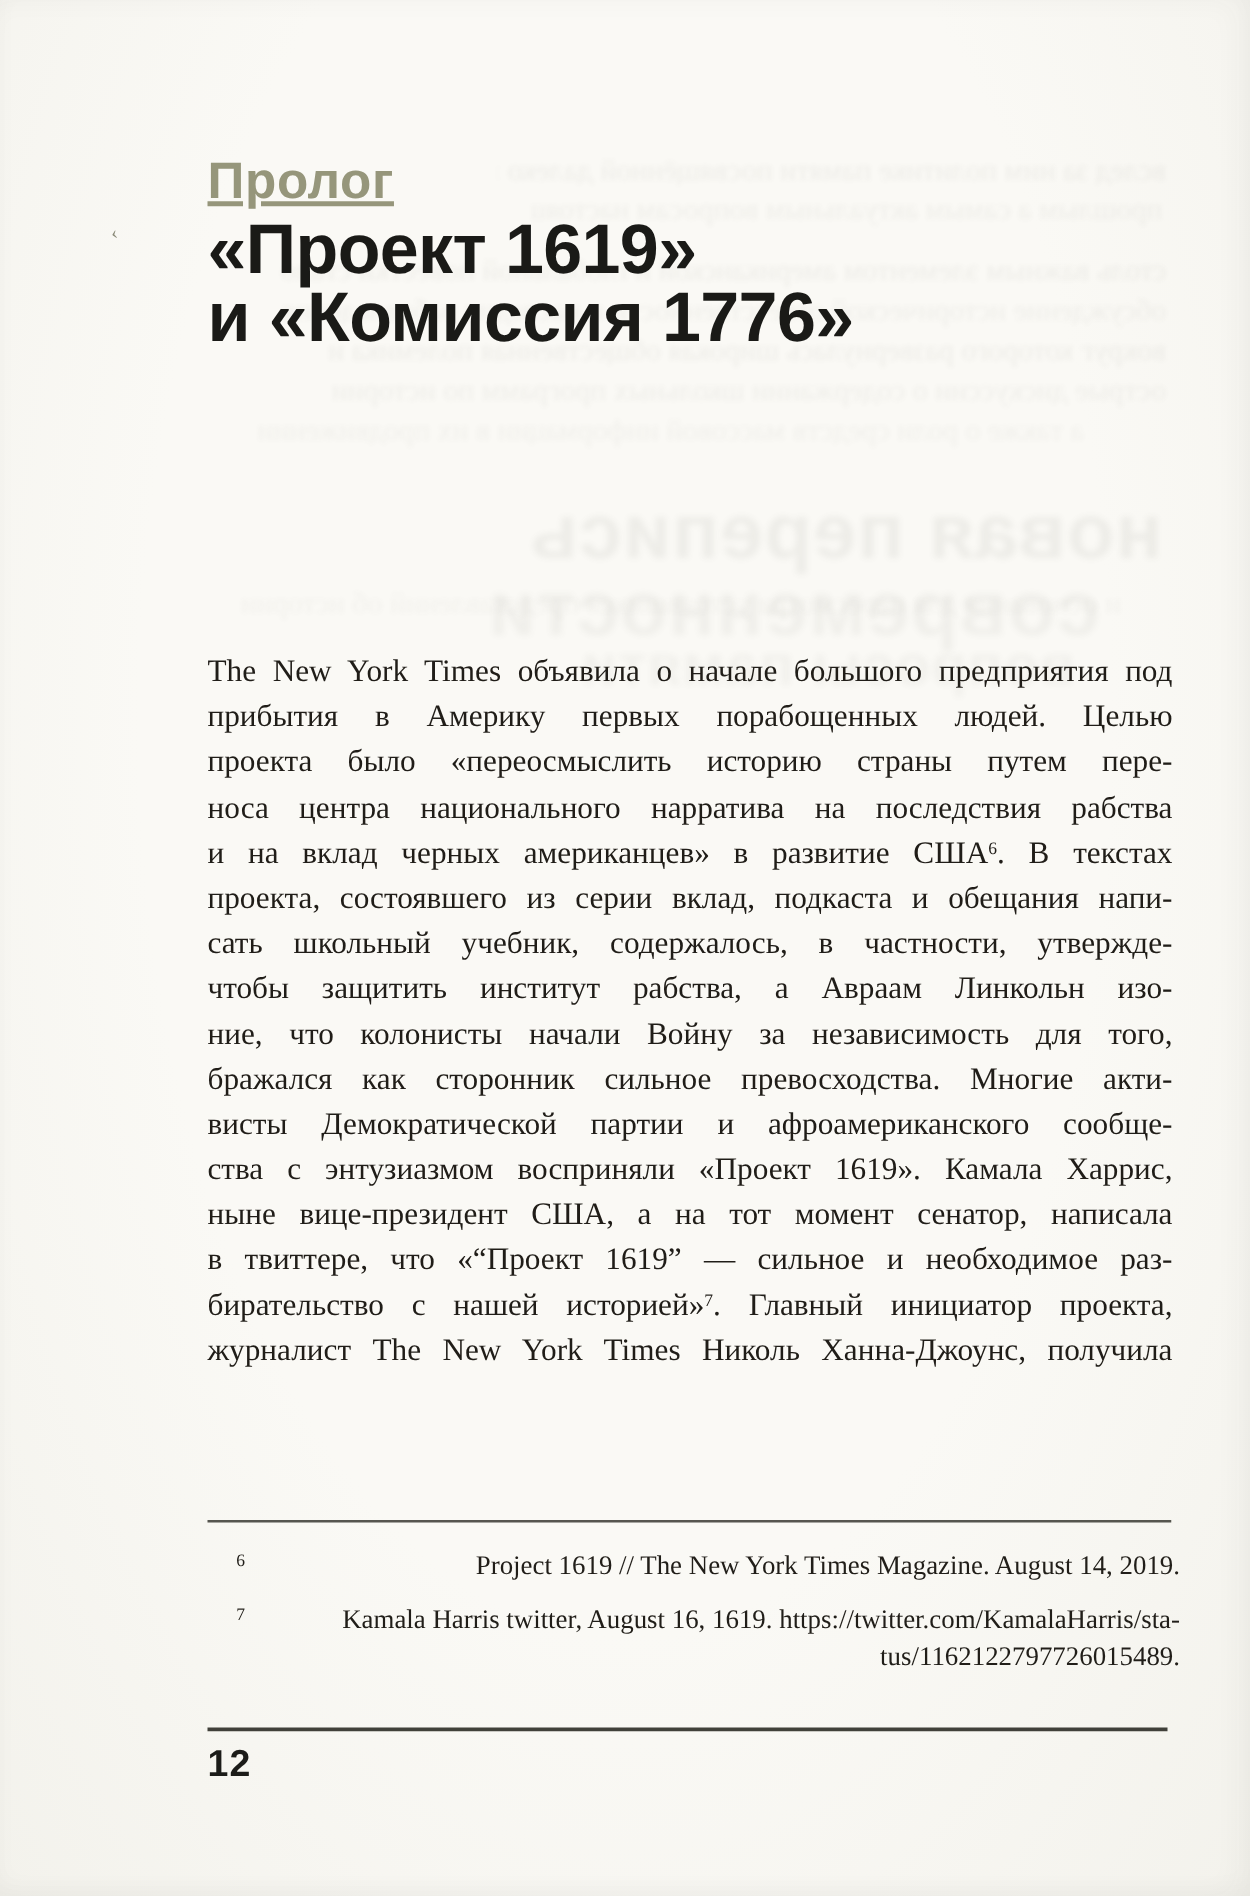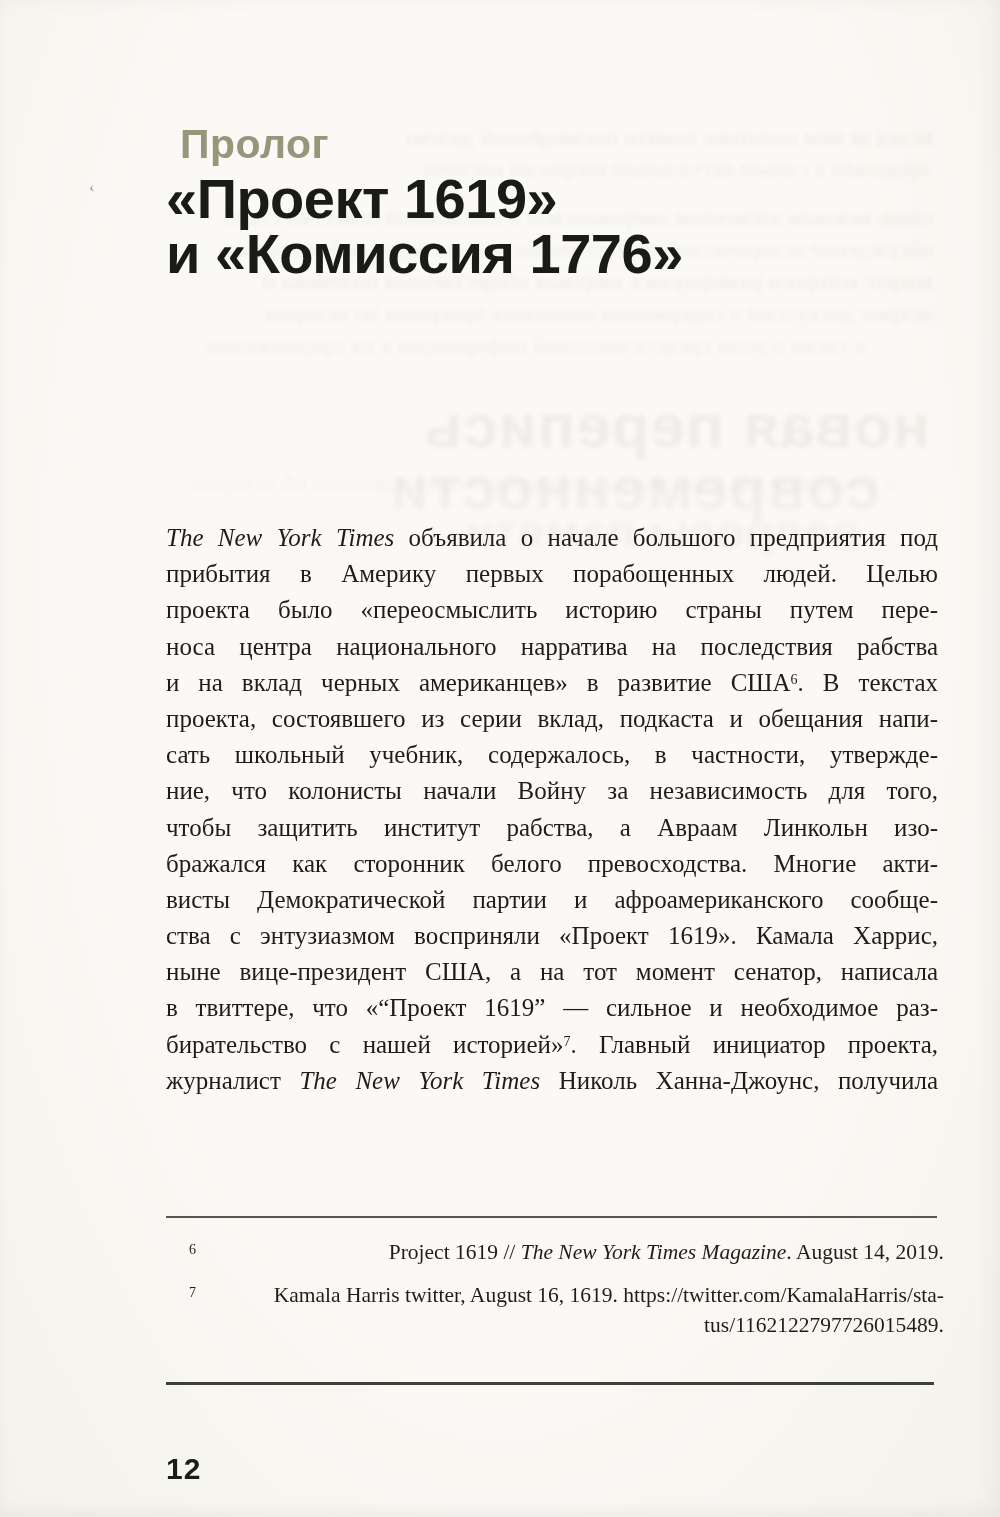--- a/index.html
+++ b/index.html
@@ -7,64 +7,65 @@
     position:relative;width:1000px;height:1517px;margin:0 auto;
     background:radial-gradient(ellipse at 50% 38%, #faf9f5 55%, #f3f2ec 100%);
     overflow:hidden;
     font-family:"Liberation Serif", serif;
     box-shadow:inset -10px 0 22px rgba(60,60,50,0.035), inset 0 -8px 18px rgba(60,60,50,0.025);
   }
   .abs{position:absolute;}
 
   
   .kicker{
-    left:180px;top:121px;
+    left:166px;top:121px;
     font-family:"Liberation Sans", sans-serif;font-weight:700;
     font-size:41px;line-height:46px;color:#8e8e71;letter-spacing:0.5px;
     opacity:0.92;
+    text-decoration:underline;
   }
   .chapter-title{
     left:166px;top:171px;width:760px;
     font-family:"Liberation Sans", sans-serif;font-weight:700;
     font-size:56px;line-height:55px;color:#1a1a17;letter-spacing:-0.5px;
   }
   .scratch-mark{
     left:89px;top:179px;font-size:15px;color:#8a8a78;
     transform:rotate(-12deg);font-family:"Liberation Serif", serif;
   }
 
   
   .body-text{
     left:166px;top:520px;width:772px;
     font-size:25px;line-height:36.2px;color:#201d18;
   }
   .body-line{
     text-align:justify;text-align-last:justify;
     height:36.2px;overflow:visible;white-space:normal;
   }
-  .it{font-style:italic;}
+  .it{}
   .sup{font-size:14px;vertical-align:7px;line-height:0;}
 
   
   .fn-rule{left:166px;top:1216px;width:771px;height:2px;background:#3a3a32;opacity:0.85;}
   .footnotes{
     left:212px;top:1237px;width:732px;
     font-size:21.5px;line-height:30px;color:#211e19;
   }
   .fn-item{position:relative;margin-bottom:13px;}
   .fn-marker{
     position:absolute;left:-23px;top:-2px;
     font-size:14px;color:#211e19;
   }
   .fn-line{text-align:right;}
 
   
   .footer-rule{left:166px;top:1382px;width:768px;height:3px;background:#2c2c26;opacity:0.9;}
   .page-number{
-    left:166px;top:1452px;
+    left:166px;top:1395px;
     font-family:"Liberation Sans", sans-serif;font-weight:700;
     font-size:30px;color:#1c1c19;letter-spacing:1px;
   }
 
   
   .ghost{
     position:absolute;pointer-events:none;
     transform:scaleX(-1);filter:blur(2px);
     color:#5d5d52;white-space:nowrap;overflow:hidden;
     font-family:"Liberation Serif", serif;
@@ -103,23 +104,23 @@
   </div>
 
   <div class="abs body-text" id="body-text">
       <div class="body-line"><span class="it">The New York Times</span><span> объявила о начале большого предприятия под</span></div>
       <div class="body-line"><span>прибытия в Америку первых порабощенных людей. Целью</span></div>
       <div class="body-line"><span>проекта было «переосмыслить историю страны путем пере-</span></div>
       <div class="body-line"><span>носа центра национального нарратива на последствия рабства</span></div>
       <div class="body-line"><span>и на вклад черных американцев» в развитие США</span><span class="sup">6</span><span>. В текстах</span></div>
       <div class="body-line"><span>проекта, состоявшего из серии вклад, подкаста и обещания напи-</span></div>
       <div class="body-line"><span>сать школьный учебник, содержалось, в частности, утвержде-</span></div>
+      <div class="body-line"><span>чтобы защитить институт рабства, а Авраам Линкольн изо-</span></div>
       <div class="body-line"><span>ние, что колонисты начали Войну за независимость для того,</span></div>
-      <div class="body-line"><span>чтобы защитить институт рабства, а Авраам Линкольн изо-</span></div>
-      <div class="body-line"><span>бражался как сторонник белого превосходства. Многие акти-</span></div>
+      <div class="body-line"><span>бражался как сторонник сильное превосходства. Многие акти-</span></div>
       <div class="body-line"><span>висты Демократической партии и афроамериканского сообще-</span></div>
       <div class="body-line"><span>ства с энтузиазмом восприняли «Проект 1619». Камала Харрис,</span></div>
       <div class="body-line"><span>ныне вице-президент США, а на тот момент сенатор, написала</span></div>
       <div class="body-line"><span>в твиттере, что «“Проект 1619” — сильное и необходимое раз-</span></div>
       <div class="body-line"><span>бирательство с нашей историей»</span><span class="sup">7</span><span>. Главный инициатор проекта,</span></div>
       <div class="body-line"><span>журналист </span><span class="it">The New York Times</span><span> Николь Ханна-Джоунс, получила</span></div>
     </div>
 
   <div class="abs fn-rule"></div>
 

